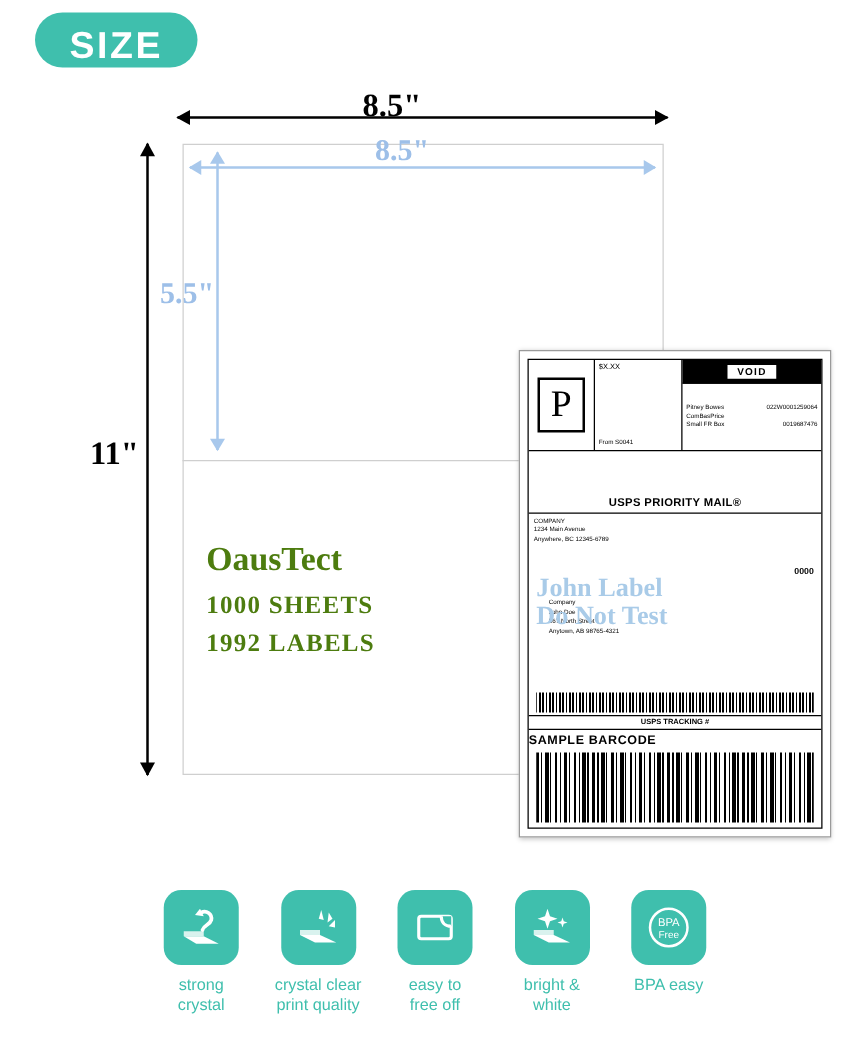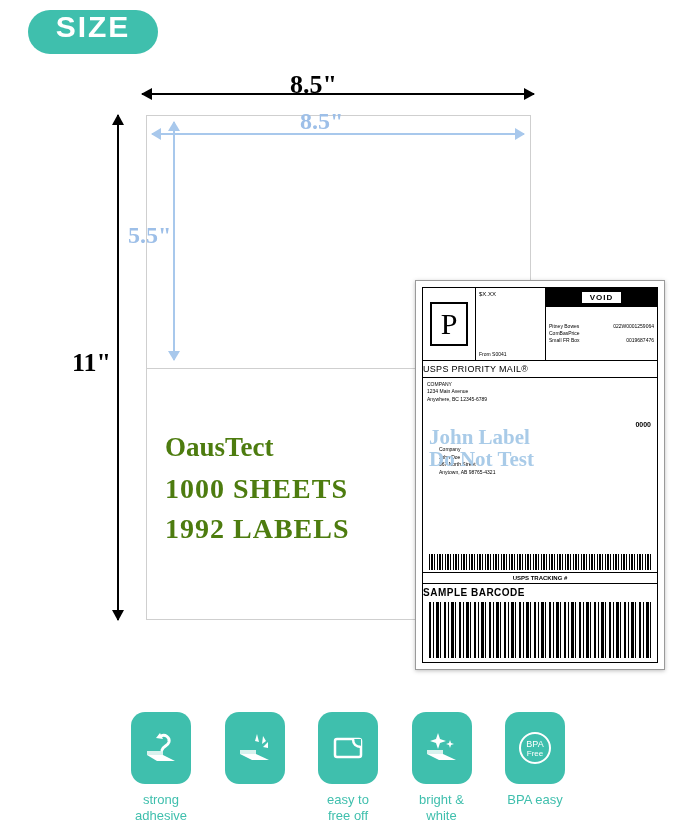--- a/index.html
+++ b/index.html
@@ -22,21 +22,21 @@
     top: 10px;
     width: 130px;
     height: 44px;
     background: #3fbfad;
     border-radius: 22px;
     color: #ffffff;
     font-size: 30px;
     font-weight: bold;
     letter-spacing: 2px;
     display: flex;
-    align-items: flex-start;
+    align-items: flex-end;
     justify-content: center;
   }
 
   
   .sheet {
     position: absolute;
     left: 146px;
     top: 115px;
     width: 385px;
     height: 505px;
@@ -183,21 +183,21 @@
     top: 432px;
     color: #4d7c0f;
     font-family: "Liberation Serif", serif;
   }
   .brand-name {
     font-size: 27px;
     font-weight: bold;
     margin-bottom: 10px;
   }
   .brand-line {
-    font-size: 28px;
+    font-size: 20px;
     font-weight: bold;
     margin-bottom: 8px;
     letter-spacing: 1px;
   }
 
   
   .ship-label {
     position: absolute;
     left: 415px;
     top: 280px;
@@ -283,25 +283,27 @@
     padding: 2px 3px;
     font-size: 5px;
     line-height: 1.35;
     display: flex;
     flex-direction: column;
     justify-content: center;
   }
   .rr { display: flex; justify-content: space-between; }
 
   .usps-bar {
-    font-weight: normal;
+    text-align: center;
+    font-weight: bold;
     font-size: 9px;
     padding: 3px 0;
     border-bottom: 1px solid #000;
     letter-spacing: 0.3px;
+    margin-top: 33px;
   }
   .addr-area {
     position: relative;
     flex: 1;
     padding: 3px 4px;
     font-size: 5px;
     line-height: 1.45;
   }
   .addr-from { margin-bottom: 2px; }
   .zip-num {
@@ -371,21 +373,21 @@
     width: 460px;
     display: flex;
     justify-content: space-between;
   }
   .feature {
     width: 86px;
     text-align: center;
   }
   .feature .tile {
     width: 60px;
-    height: 72px;
+    height: 60px;
     margin: 0 auto 8px auto;
     background: #3fbfad;
     border-radius: 14px;
     display: flex;
     align-items: center;
     justify-content: center;
   }
   .feature .cap {
     color: #3fbfad;
     font-size: 13px;
@@ -485,33 +487,35 @@
   <div class="feature">
     <div class="tile">
       <svg width="40" height="40" viewBox="0 0 40 40">
         <path d="M6 27 L22 27 L34 33 L16 33 Z" fill="#ffffff"></path>
         <path d="M6 27 L22 27 L22 23 L6 23 Z" fill="#d9f2ee"></path>
         <path d="M20 8 C24 6 29 9 28 14 C27 18 22 18 21 22" stroke="#ffffff" stroke-width="3" fill="none" stroke-linecap="round"></path>
         <path d="M19 5 L22 11 L15 10 Z" fill="#ffffff"></path>
       </svg>
     </div>
     <div class="cap" style="white-space:pre-line">strong
-adhesive</div>
+crystal</div>
   </div>
 
   <div class="feature">
     <div class="tile">
       <svg width="40" height="40" viewBox="0 0 40 40">
         <path d="M5 26 L21 26 L34 32 L17 32 Z" fill="#ffffff"></path>
         <path d="M5 26 L21 26 L21 22 L5 22 Z" fill="#d9f2ee"></path>
         <path d="M22 6 L24 14 L20 13 Z" fill="#ffffff"></path>
         <path d="M28 8 L27 16 L31 13 Z" fill="#ffffff"></path>
         <path d="M33 14 L28 19 L33 20 Z" fill="#ffffff"></path>
       </svg>
     </div>
+    <div class="cap" style="white-space:pre-line">crystal clear
+print quality</div>
   </div>
 
   <div class="feature">
     <div class="tile">
       <svg width="40" height="40" viewBox="0 0 40 40">
         <rect x="7" y="11" width="26" height="18" rx="2" fill="none" stroke="#ffffff" stroke-width="2.5"></rect>
         <path d="M25 11 L33 11 L33 19 Z" fill="#3fbfad"></path>
         <path d="M25 11 C25 16 28 19 33 19" fill="none" stroke="#ffffff" stroke-width="2.5"></path>
       </svg>
     </div>

